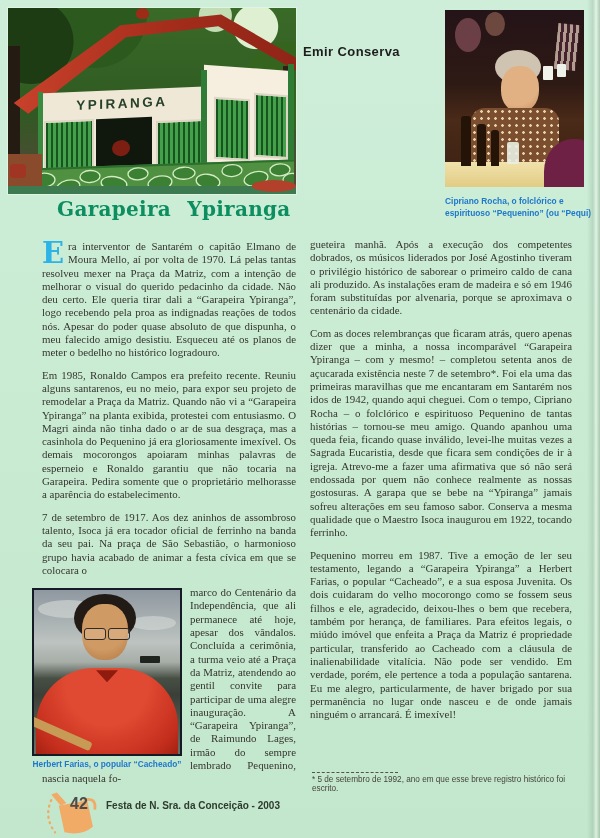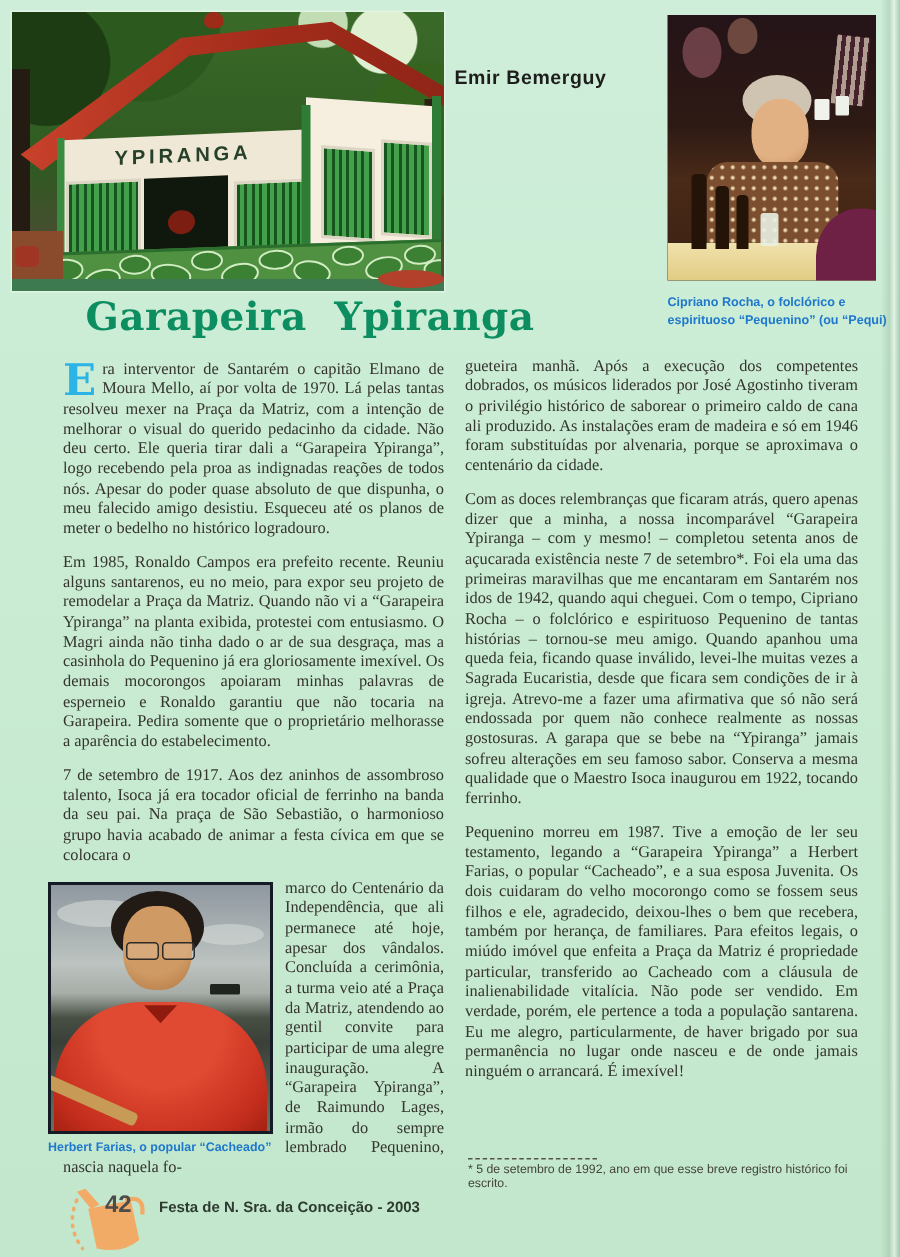--- a/index.html
+++ b/index.html
@@ -71,21 +71,21 @@
   .pc-cup1{left:98px;top:56px;width:10px;height:14px;background:#f2f2ec;border-radius:1px;}
   .pc-cup2{left:112px;top:54px;width:9px;height:13px;background:#eef0ea;border-radius:1px;}
   .pc-chair{right:-8px;bottom:-6px;width:48px;height:54px;background:#6e2144;border-radius:60% 30% 0 0;}
 
   
   .author{left:303px;top:44px;font-family:"Liberation Sans",sans-serif;
     font-weight:bold;font-size:13px;color:#1d1d1b;letter-spacing:.4px;}
   .caption{font-family:"Liberation Sans",sans-serif;font-weight:bold;color:#1e78cc;}
   .caption-cipriano{left:445px;top:196px;width:148px;font-size:8.4px;line-height:1.4;}
   .page-title{left:57px;top:197px;width:340px;font-family:"DejaVu Serif",serif;
-    font-weight:bold;font-size:26px;color:#0c8e60;word-spacing:9px;letter-spacing:.3px;}
+    font-weight:bold;font-size:20px;color:#0c8e60;word-spacing:9px;letter-spacing:.3px;}
 
   
   .col{color:#35342f;font-size:10.9px;line-height:13.3px;text-align:justify;hyphens:auto;}
   .col-left{left:42px;top:240px;width:254px;}
   .col-right{left:310px;top:238px;width:262px;}
   .body-p{margin:0 0 9px 0;}
   .dropcap{float:left;font-family:"DejaVu Serif",serif;font-weight:bold;
     font-size:29px;line-height:24px;color:#2cb4e6;padding:1px 4px 0 0;}
   .wrap-block{margin:0;}
   .photo-herbert-fig{float:left;margin:2px 8px 2px -10px;width:150px;}
@@ -97,21 +97,21 @@
   .ph-hair{left:40px;top:4px;width:62px;height:48px;border-radius:50%;background:#221b15;}
   .ph-face{left:48px;top:14px;width:46px;height:56px;border-radius:44%;
     background:radial-gradient(circle at 45% 40%,#d09a64 0 55%,#b17842 100%);}
   .ph-glasses{left:50px;top:38px;width:20px;height:10px;border:1.5px solid #2f2c28;border-radius:3px;background:rgba(255,255,255,.15);}
   .ph-glasses2{left:74px;top:38px;width:20px;height:10px;border:1.5px solid #2f2c28;border-radius:3px;background:rgba(255,255,255,.15);}
   .ph-shirt{left:2px;top:78px;width:142px;height:90px;border-radius:58px 58px 0 0;
     background:radial-gradient(circle at 50% 18%,#e04a32 0 40%,#c32d1c 80%,#9e1f10 100%);}
   .ph-collar{left:62px;top:80px;width:22px;height:12px;background:#8e1b0e;
     clip-path:polygon(0 0,100% 0,50% 100%);}
   .ph-stick{left:-12px;top:138px;width:72px;height:9px;background:#c79a55;transform:rotate(24deg);border-radius:3px;}
-  .caption-herbert{display:block;margin-top:3px;width:150px;font-size:8.3px;line-height:1.3;}
+  .caption-herbert{display:block;margin-top:3px;width:150px;text-align:center;font-size:8.3px;line-height:1.3;}
 
   
   .footnote{left:312px;top:772px;width:276px;}
   .footnote-rule{width:86px;border-top:1.5px dashed #55524a;margin-bottom:2px;}
   .footnote-text{font-family:"Liberation Sans",sans-serif;font-size:8.2px;color:#45443c;}
 
   
   .footer{left:44px;top:785px;width:340px;height:53px;text-decoration:underline;}
   .footer-icon{position:absolute;left:0;top:0;}
   .page-number{position:absolute;left:26px;top:10px;font-family:"Liberation Sans",sans-serif;
@@ -162,21 +162,21 @@
             <ellipse cx="262" cy="18" rx="9" ry="6"></ellipse>
         </g>
       </svg>
     </div>
     <div class="abs pb-ground-left"></div>
     <div class="abs pb-chair-red"></div>
     <div class="abs pb-strip"></div>
     <div class="abs pb-blob-red"></div>
   </div>
 
-  <div class="abs author">Emir Bemerguy</div>
+  <div class="abs author">Emir Conserva</div>
 
   <div class="abs photo-cipriano">
     <div class="abs pc-blob1"></div>
     <div class="abs pc-blob2"></div>
     <div class="abs pc-stripes"></div>
     <div class="abs pc-hair"></div>
     <div class="abs pc-face"></div>
     <div class="abs pc-shirt"></div>
     <div class="abs pc-cup1"></div>
     <div class="abs pc-cup2"></div>

